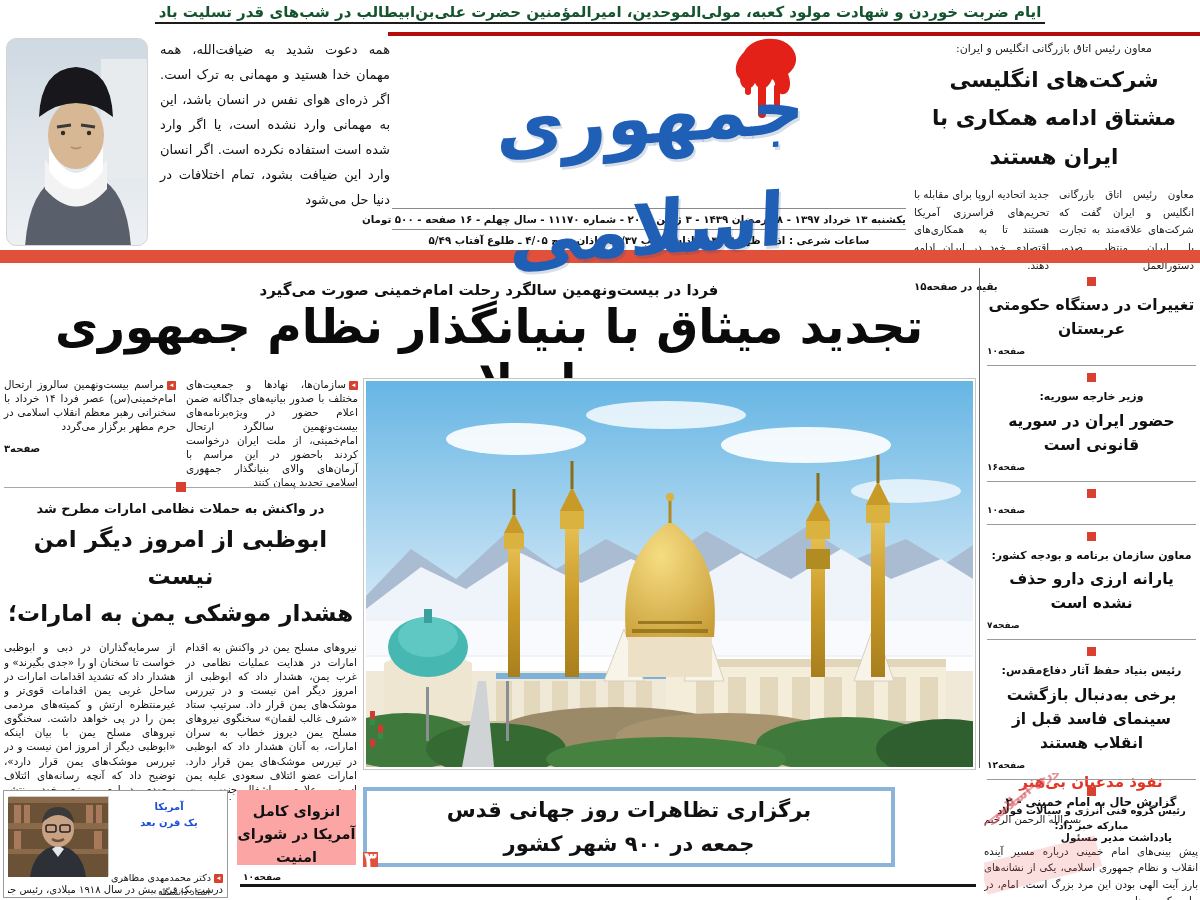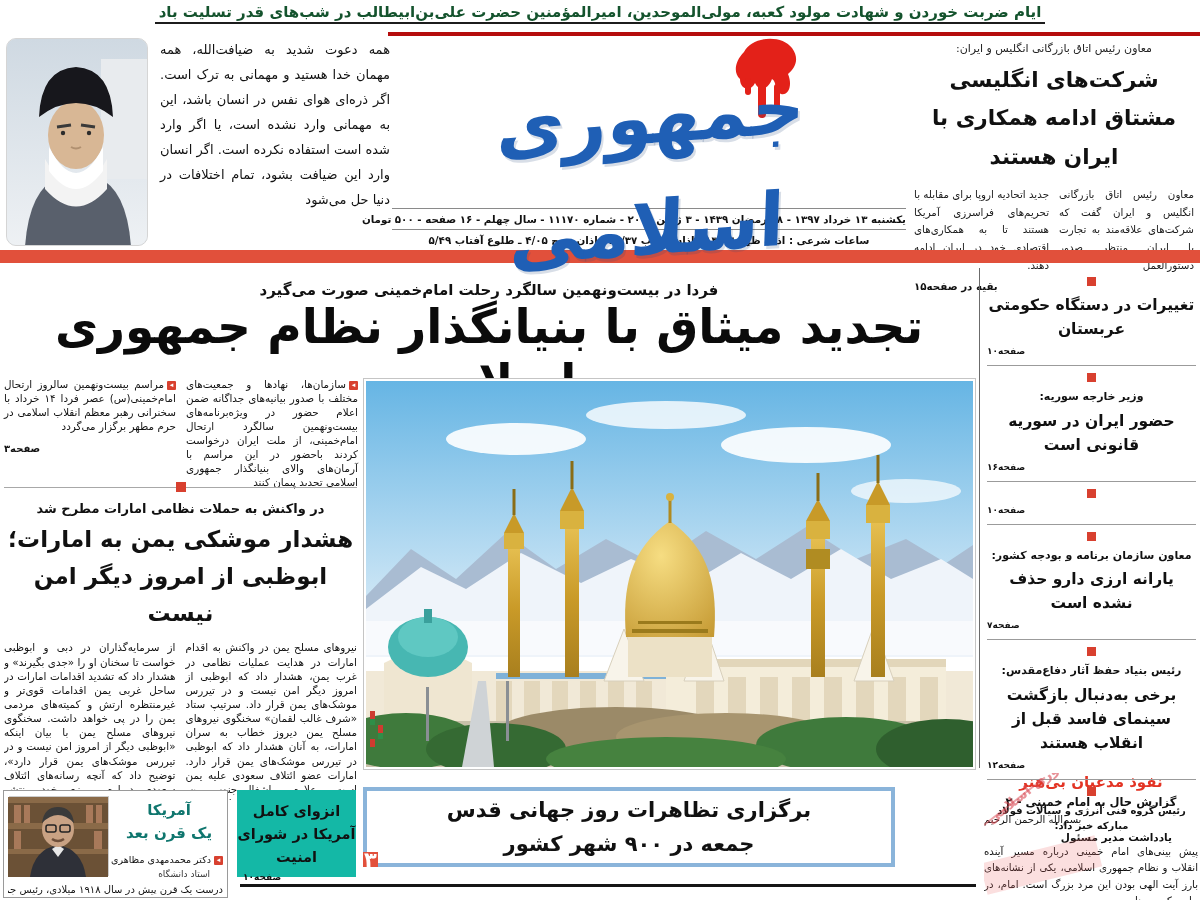--- a/index.html
+++ b/index.html
@@ -76,28 +76,28 @@
   .yemen-kicker { margin-top:13px; text-align:center; font-size:13px; font-weight:bold; }
   .yemen-headline { text-align:center; font-size:23px; font-weight:bold; line-height:1.6; margin-top:5px; }
   .yemen-body { margin-top:9px; display:flex; gap:10px; height:160px; overflow:hidden; }
   .yemen-body > div { flex:1; font-size:10.4px; line-height:1.36; text-align:justify; }
 
   
   .america { top:790px; left:3px; width:225px; height:108px; border:1px solid #9a9a9a;
              background:#fff; overflow:hidden; }
   .amr-photo { position:absolute; left:5px; top:5px; width:100px; height:80px; border:1px solid #ccc; }
   .amr-title { position:absolute; right:10px; top:8px; width:96px; text-align:center;
-               color:#0f766e; font-weight:bold; font-size:15px; line-height:1.55; }
-  .amr-author { position:absolute; right:4px; top:62px; width:112px; font-size:9.5px; line-height:1.55; }
+               color:#1d4ed8; font-weight:bold; font-size:10px; line-height:1.55; }
+  .amr-author { position:absolute; right:4px; top:80px; width:112px; font-size:9.5px; line-height:1.55; }
   .amr-role { font-size:9px; color:#333; padding-right:13px; }
   .amr-body { position:absolute; bottom:2px; right:4px; left:4px; font-size:10px;
               white-space:nowrap; overflow:hidden; }
 
   
-  .isolation { top:790px; left:237px; width:119px; height:87px; background:#14b8a6;
+  .isolation { top:790px; left:237px; width:119px; height:75px; background:#fca5a5;
                text-align:center; padding-top:10px; }
   .isolation .h { font-size:14.5px; font-weight:bold; line-height:1.6; }
   .isolation .p { font-size:9px; font-weight:bold; text-align:left; padding:2px 6px 0; }
 
   .hline { top:884px; left:240px; width:736px; height:3px; background:#161616; }
 
   
   .qods { top:787px; left:363px; width:532px; height:80px; border:4px solid #8ab4da;
           background:#fff; display:flex; flex-direction:column; justify-content:center; }
   .qods div { text-align:center; font-size:21px; font-weight:bold; line-height:1.62; }
@@ -315,22 +315,22 @@
           <rect x="12" y="352" width="5" height="6"></rect>
         </g>
     </g>
   </svg>
 </div>
 
 <div class="abs yemen">
   <div class="yemen-mark"></div>
   <div class="yemen-kicker">در واکنش به حملات نظامی امارات مطرح شد</div>
   <div class="yemen-headline">
+    <div>ابوظبی از امروز دیگر امن نیست</div>
     <div>هشدار موشکی یمن به امارات؛</div>
-    <div>ابوظبی از امروز دیگر امن نیست</div>
   </div>
   <div class="yemen-body">
     <div>نیروهای مسلح یمن در واکنش به اقدام امارات در هدایت عملیات نظامی در غرب یمن، هشدار داد که ابوظبی از امروز دیگر امن نیست و در تیررس موشک‌های یمن قرار داد. سرتیپ ستاد «شرف غالب لقمان» سخنگوی نیروهای مسلح یمن دیروز خطاب به سران امارات، به آنان هشدار داد که ابوظبی در تیررس موشک‌های یمن قرار دارد. امارات عضو ائتلاف سعودی علیه یمن است و علاوه بر اشغال جنوب یمن، هم‌اکنون هدایت عملیات نظامی علیه استان الحدیده در ساحل غربی یمن را بر عهده دارد. به گزارش وبگاه شبکه یمنی «المسیره»، شرف لقمان</div>
     <div>
       <span>از سرمایه‌گذاران در دبی و ابوظبی خواست تا سخنان او را «جدی بگیرند» و هشدار داد که تشدید اقدامات امارات در ساحل غربی یمن اقدامات قوی‌تر و غیرمنتظره ارتش و کمیته‌های مردمی یمن را در پی خواهد داشت. سخنگوی نیروهای مسلح یمن با بیان اینکه «ابوظبی دیگر از امروز امن نیست و در تیررس موشک‌های یمن قرار دارد»، توضیح داد که آنچه رسانه‌های ائتلاف سعودی درباره پیروزی خود منتشر می‌کنند، پیروزهایی خیالی است و ارتش و کمیته‌های مردمی موفق شده‌اند بیشتر مناطقی که در روزهای گذشته اشغال شده بود را پس بگیرند.</span>
       
     </div>
   </div>
 </div>
 

